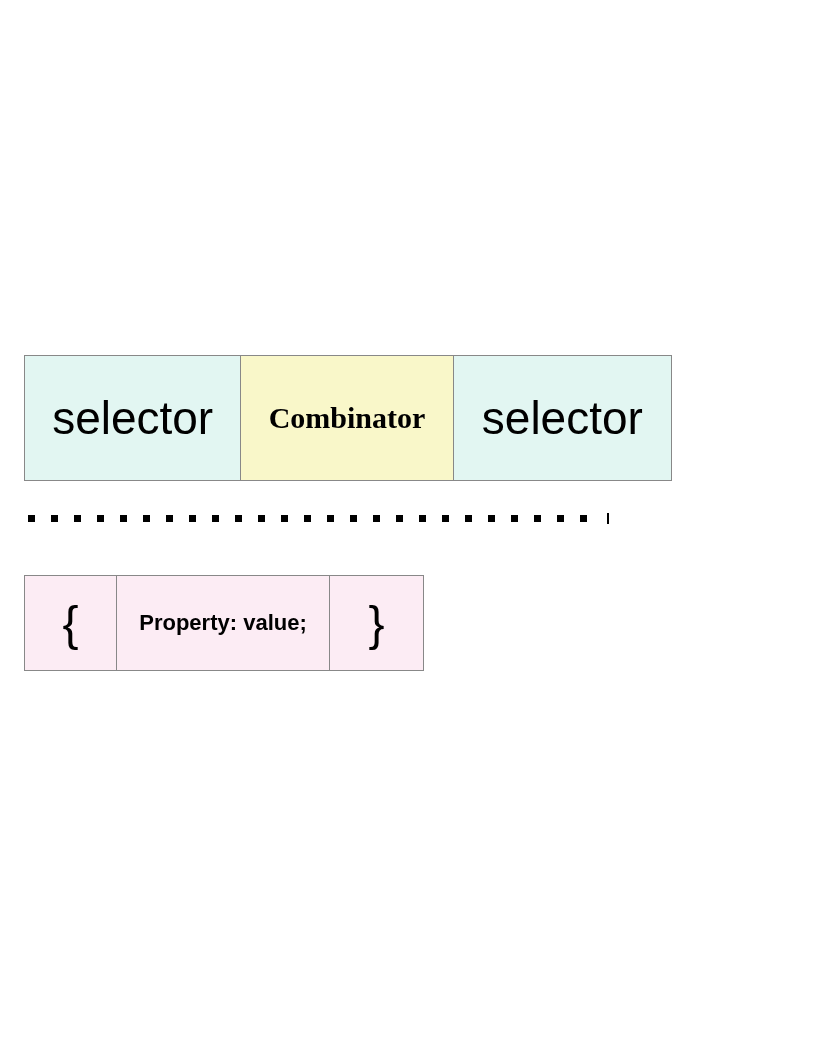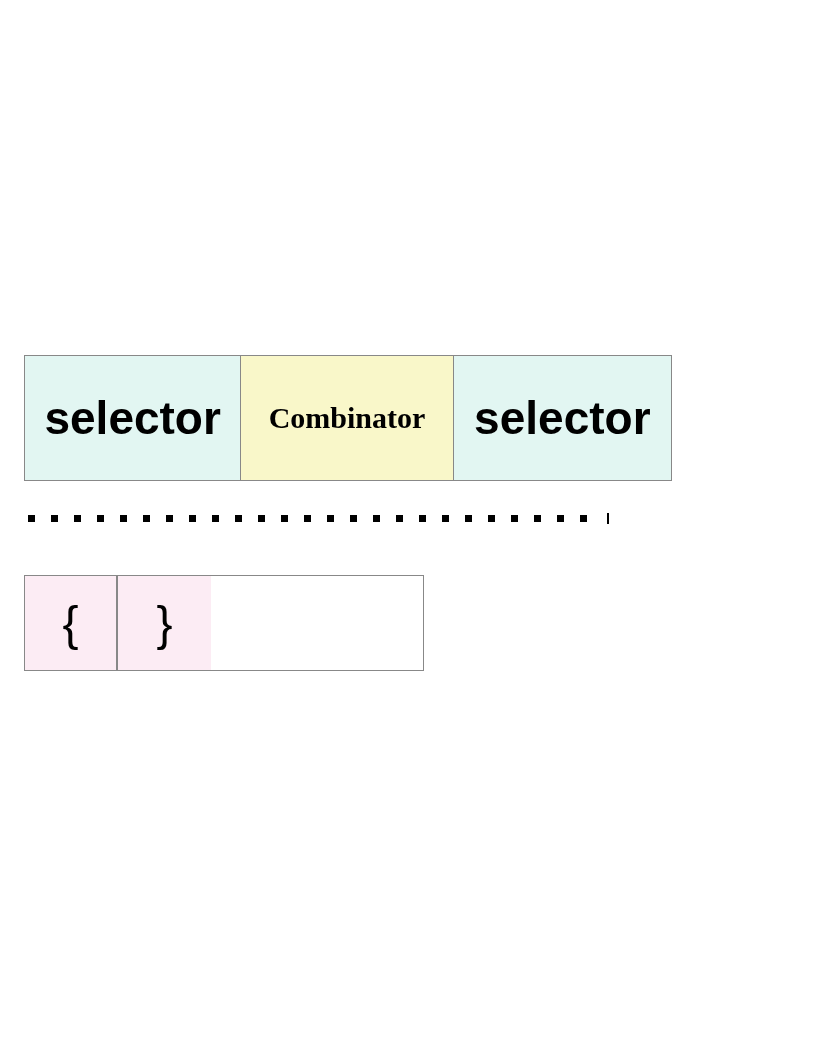--- a/index.html
+++ b/index.html
@@ -18,21 +18,21 @@
       height: 126px;
       display: flex;
       border: 1px solid #888;
     }
     .cell-cyan {
       background: #e2f6f2;
       display: flex;
       align-items: center;
       justify-content: center;
       font-size: 46px;
-      font-weight: bold;
+      font-weight: normal;
       color: #000;
     }
     .cell-yellow {
       background: #f9f7c9;
       border-left: 1px solid #888;
       border-right: 1px solid #888;
       display: flex;
       align-items: center;
       justify-content: center;
       font-size: 30px;
@@ -125,14 +125,15 @@
   <span class="dot"></span>
     <span class="dot"></span>
     <span class="dot"></span>
     <span class="dot"></span>
   <span class="dot"></span>
   <span class="vbar"></span>
 </div>
 
 <div class="row2">
   <div class="cell-pink p1 brace">{</div>
+  <div class="cell-pink p2">Property: value;</div>
   <div class="cell-pink p3 brace">}</div>
 </div>
 
 </body></html>

